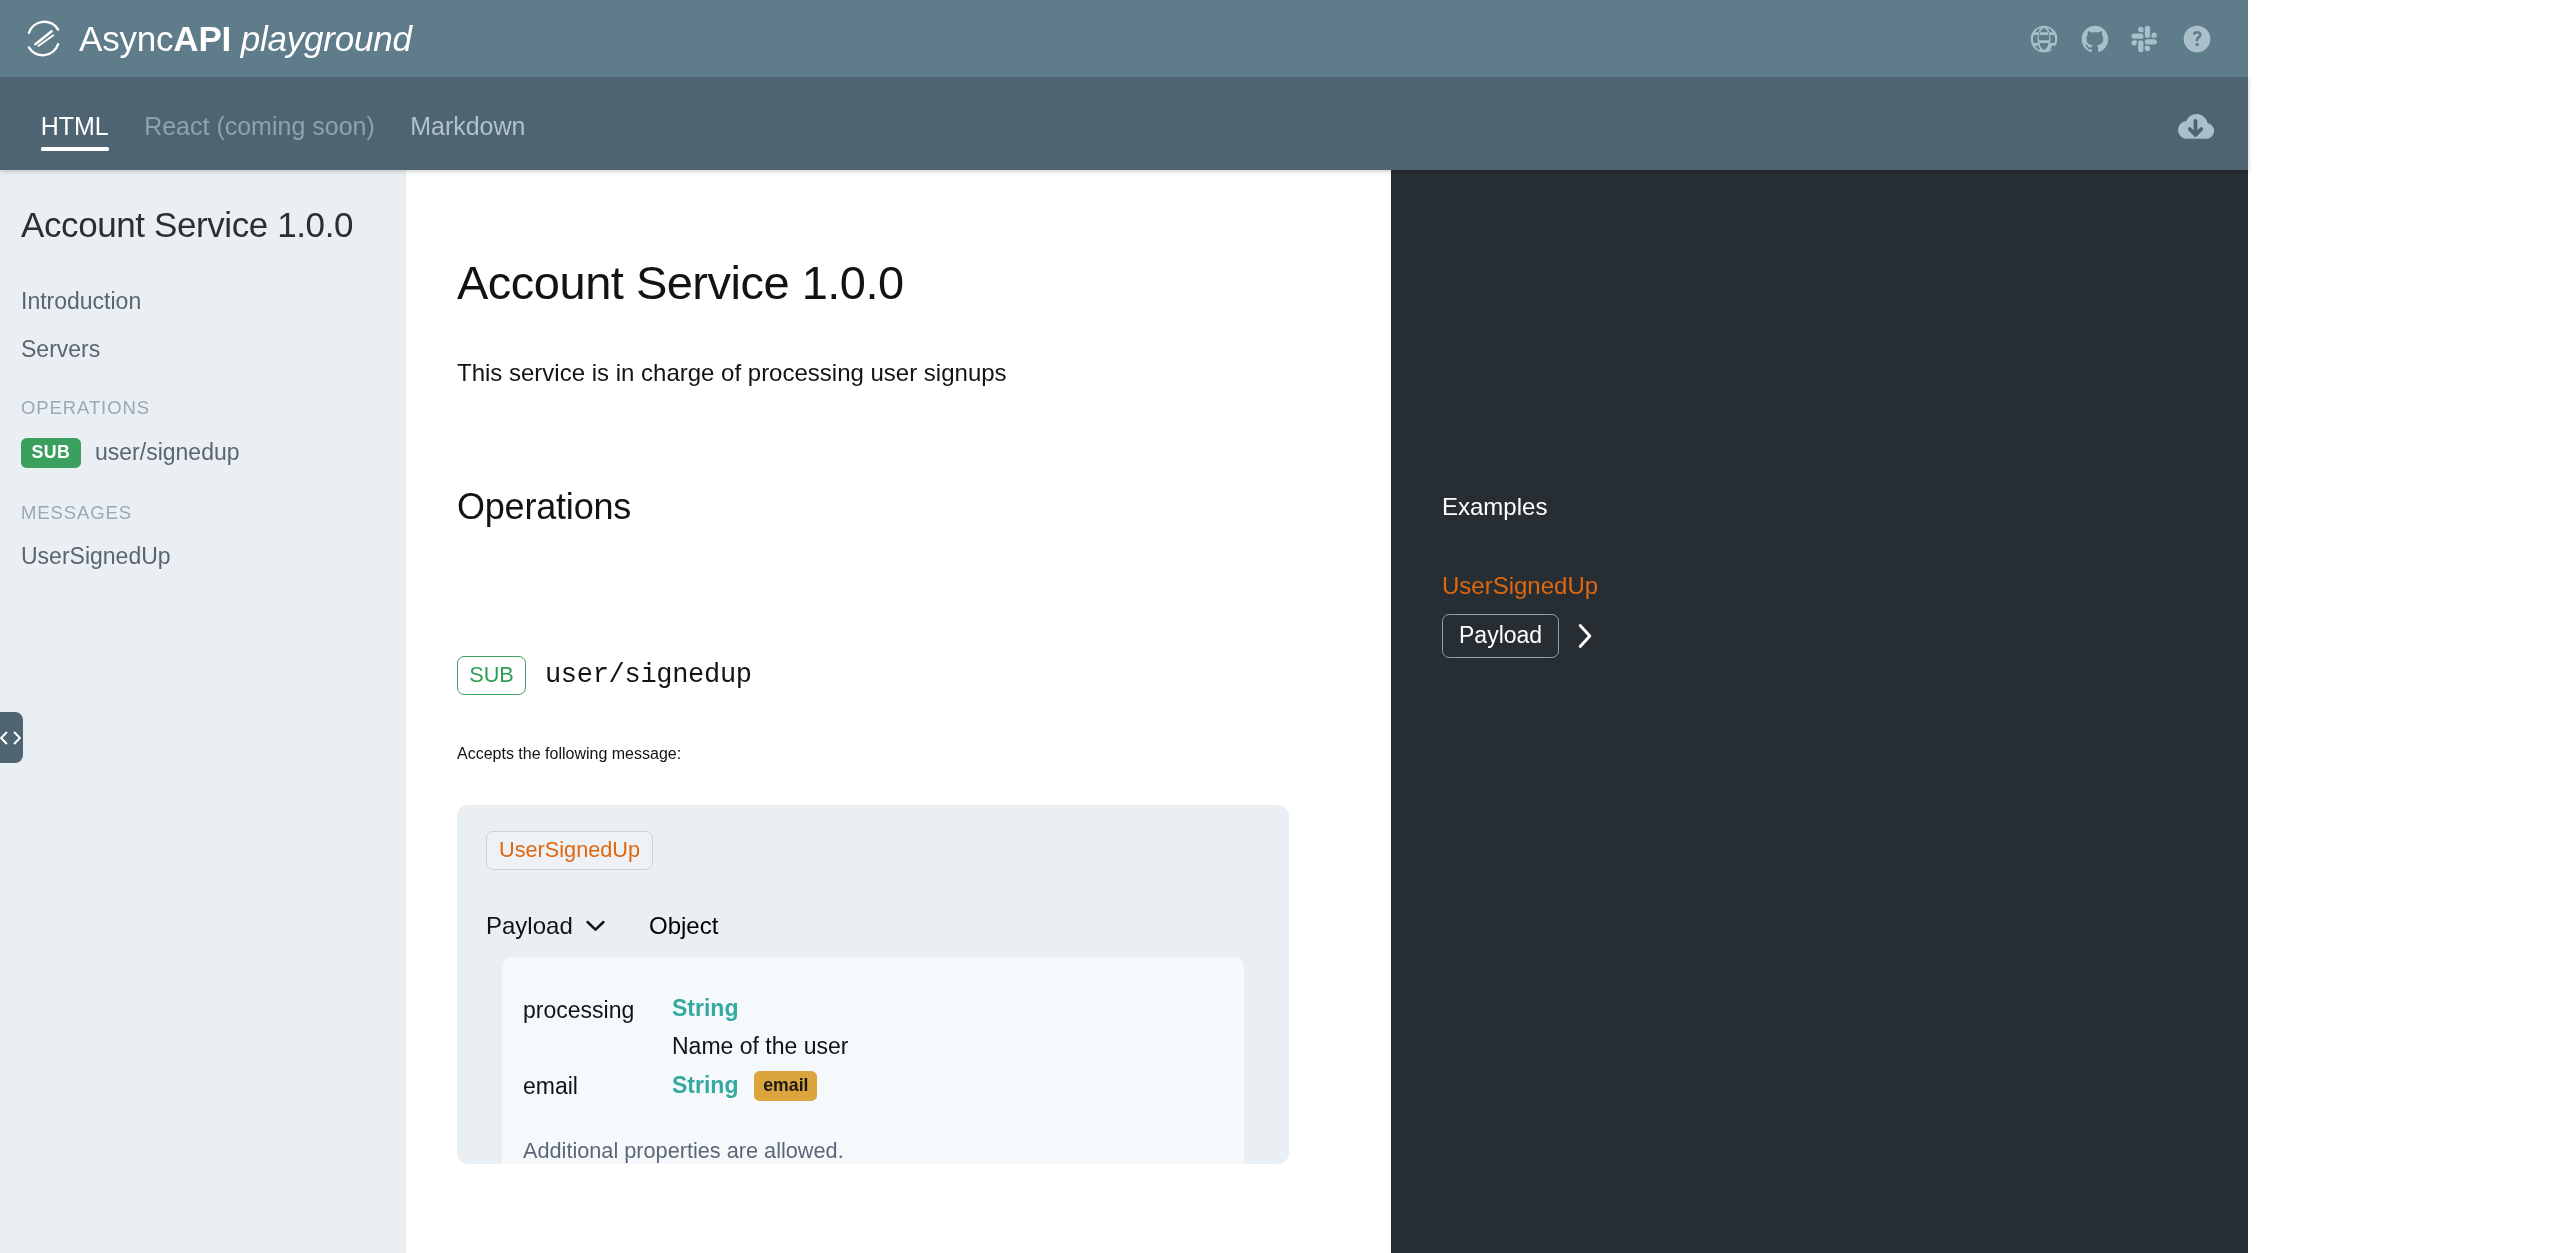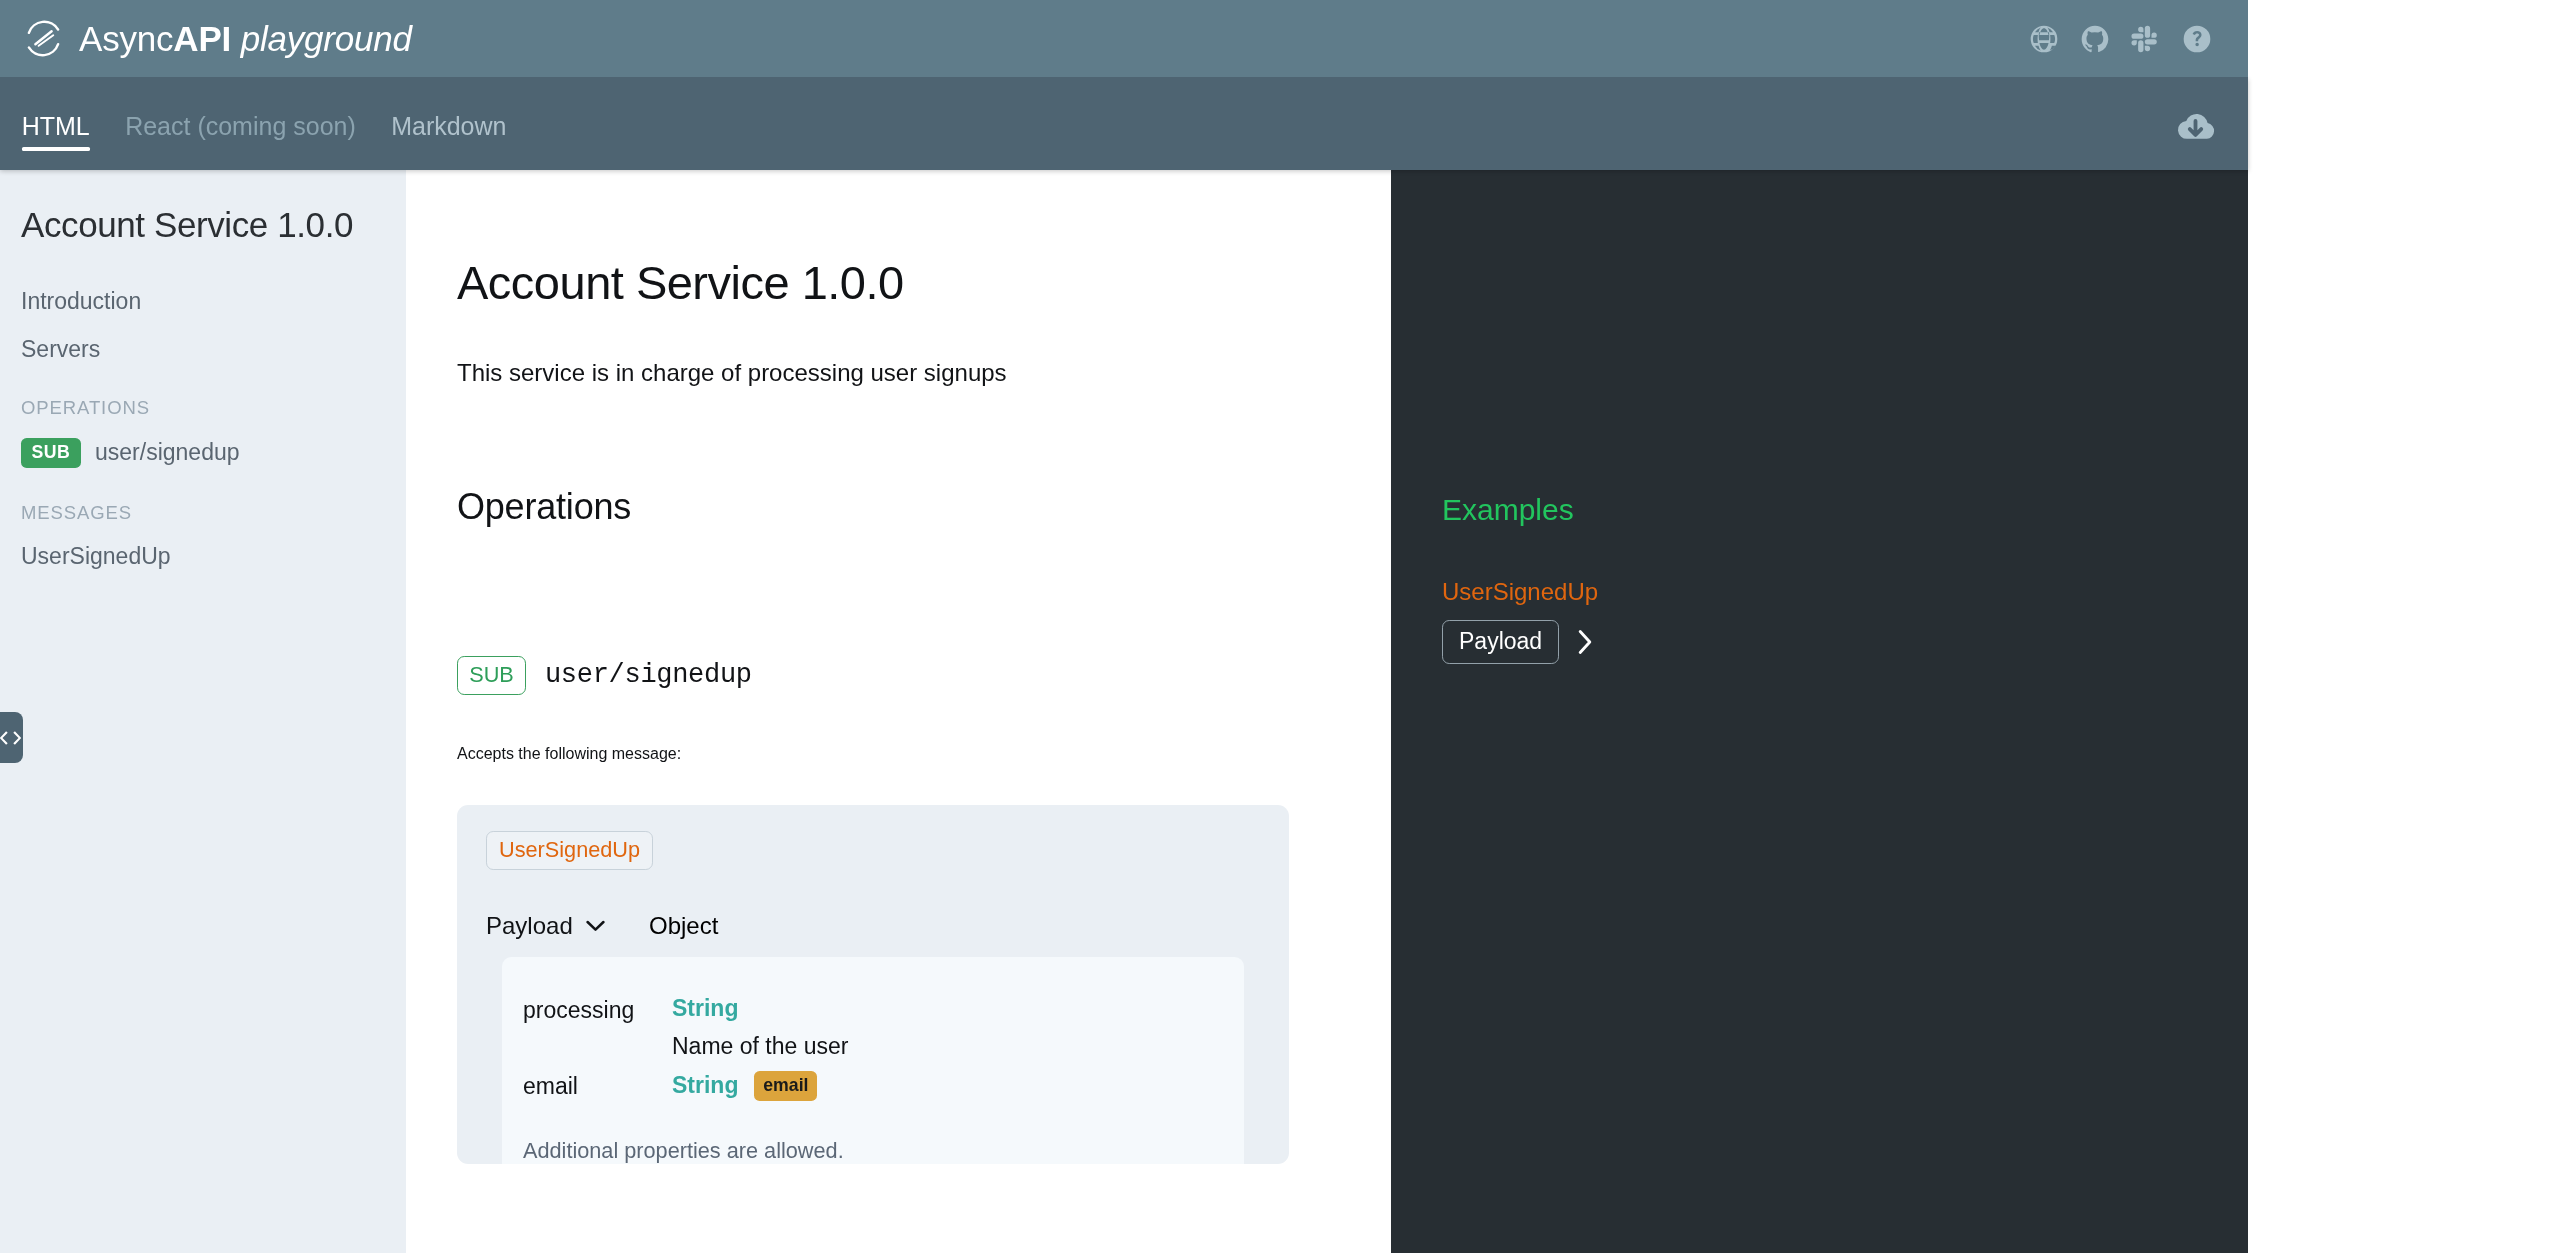--- a/index.html
+++ b/index.html
@@ -42,21 +42,21 @@
     height: 93px;
     background: #4e6472;
     display: flex;
     align-items: flex-start;
     padding: 0 30.5px 0 0;
     flex: 0 0 auto;
     position: relative;
     z-index: 5;
     box-shadow: 0 2.4px 4.8px rgba(0,0,0,0.22);
   }
-  .tabs { display: flex; align-items: flex-start; height: 100%; padding-left: 4px; }
+  .tabs { display: flex; align-items: flex-start; height: 100%; padding-left: 23px; }
   .tab {
     position: relative;
     padding: 37px 17.7px 0 17.7px;
     font-size: 25px;
     line-height: 1;
     height: 100%;
     cursor: pointer;
     white-space: nowrap;
   }
   .tab.active { color: #ffffff; }
@@ -260,21 +260,21 @@
   .addl-props { font-size: 21.7px; color: #5b6776; padding: 37px 0 0 21px; }
 
   
   .examples {
     width: 857px;
     flex: 0 0 857px;
     background: #272e33;
     padding: 323px 0 0 51px;
     overflow: hidden;
   }
-  .examples-title { font-size: 30px; color: #22c55e; font-weight: 400; }
+  .examples-title { font-size: 24px; color: #ffffff; font-weight: 400; }
   .examples-msg-name { font-size: 24px; color: #e0660f; margin-top: 51px; }
   .examples-row { display: flex; align-items: center; gap: 17.7px; margin-top: 14.4px; }
   .payload-btn {
     border: 0.8px solid #93a1aa;
     border-radius: 7.2px;
     color: #ffffff;
     font-size: 23px;
     padding: 8.8px 16px 9.6px 16px;
     line-height: 1;
     cursor: pointer;

